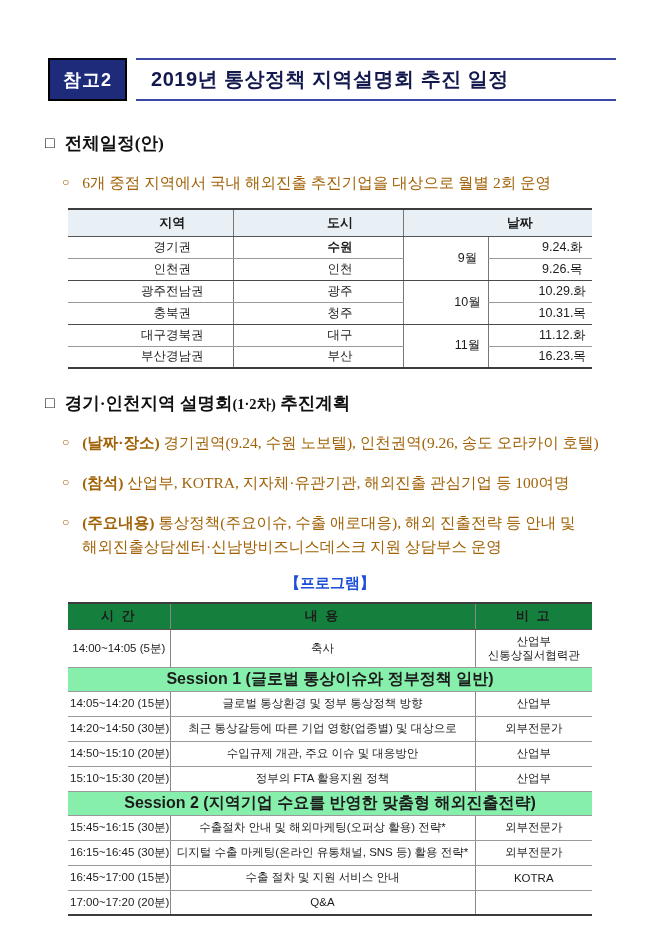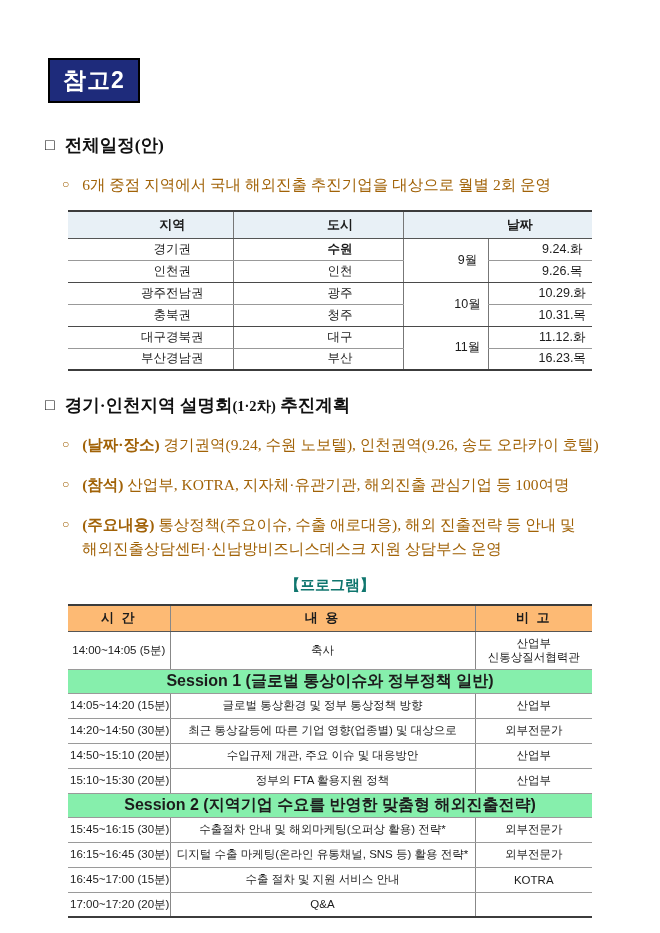--- a/index.html
+++ b/index.html
@@ -14,21 +14,21 @@
   }
 
   
   .banner { display: flex; align-items: stretch; margin: 58px 44px 0 48px; }
   .badge {
     background: #1e2b7b;
     border: 2px solid #000;
     color: #fff;
     font-family: "Liberation Sans", sans-serif;
     font-weight: bold;
-    font-size: 23px;
+    font-size: 18px;
     padding: 5px 13px;
     display: flex; align-items: center;
     letter-spacing: 1px;
   }
   .title-box {
     flex: 1;
     margin-left: 9px;
     border-top: 2px solid #3a47a5;
     border-bottom: 2px solid #3a47a5;
     display: flex; align-items: center;
@@ -94,33 +94,33 @@
   .schedule-table tr:last-child td { border-bottom: none; }
   .schedule-table .city-bold { font-weight: bold; }
 
   
   .program-title {
     text-align: center;
     font-family: "Liberation Sans", sans-serif;
     font-weight: bold;
     font-size: 15px;
     margin-top: 15px;
-    color: #0f766e;
+    color: #1d4ed8;
   }
   .program-table {
     width: 524px;
     margin: 9px 0 0 68px;
     font-family: "Liberation Sans", sans-serif;
     font-size: 11.5px;
     text-align: center;
     border-top: 2px solid #3c3c3c;
     border-bottom: 2px solid #3c3c3c;
   }
   .program-table th {
-    background: #fdba74;
+    background: #15803d;
     font-weight: bold;
     font-size: 13px;
     height: 26px;
     letter-spacing: 2px;
     border-bottom: 1.5px solid #555;
   }
   .program-table td { height: 25px; border-bottom: 1px solid #9a9a9a; padding: 1px 2px; }
   .program-table td, .program-table th { border-left: 1px solid #888; }
   .program-table td:first-child, .program-table th:first-child { border-left: none; }
   .program-table tr:last-child td { border-bottom: none; }
@@ -131,20 +131,23 @@
     height: 22px;
     border-left: none;
   }
   .program-table td.note-multi { white-space: pre-line; line-height: 1.25; height: 38px; }
 </style>
 </head>
 <body>
 
 <div class="banner">
   <div class="badge">참고2</div>
+  <div class="title-box">
+    <span class="doc-title">2019년 통상정책 지역설명회 추진 일정</span>
+  </div>
 </div>
 
 <div class="sec-heading">
   <span class="marker">□</span>
   <span>전체일정(안)</span>
 </div>
 
 <div class="bullet">
   <span class="bmark">○</span>
   <span>6개 중점 지역에서 국내 해외진출 추진기업을 대상으로 월별 2회 운영</span>

